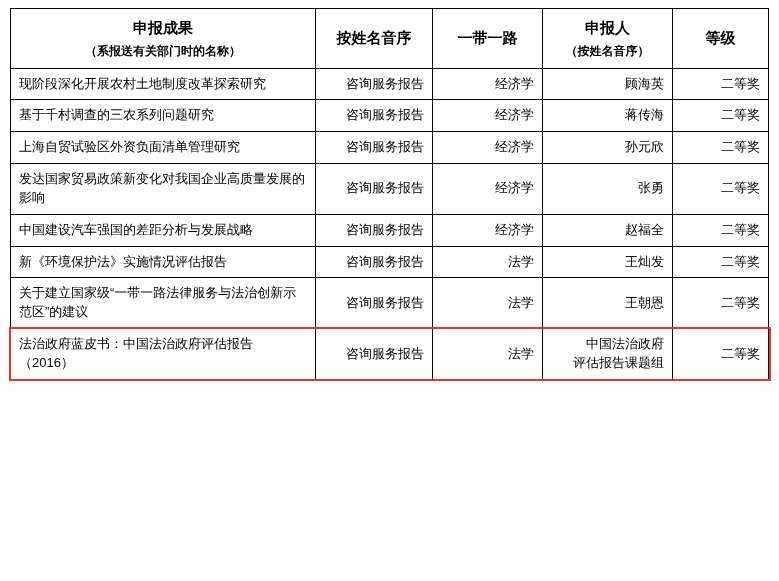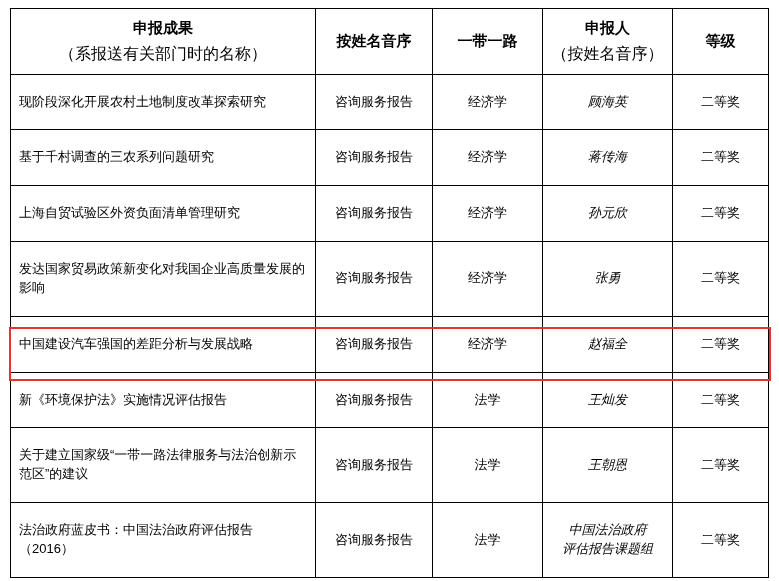--- a/index.html
+++ b/index.html
@@ -25,54 +25,53 @@
     border-collapse: collapse;
     width: 758px;
     table-layout: fixed;
   }
   table.award-table td,
   table.award-table th {
     border: 1px solid #000000;
     font-weight: normal;
     font-size: 13px;
     line-height: 1.45;
-    padding: 18px 8px;
+    padding: 6px 8px;
     vertical-align: middle;
     background: #ffffff;
   }
   
   col.c-name { width: 305px; }
   col.c-type { width: 117px; }
   col.c-disc { width: 110px; }
   col.c-person { width: 130px; }
   col.c-grade { width: 96px; }
 
   thead td.head-cell {
     text-align: center;
     font-weight: bold;
     font-size: 15px;
     padding: 8px 4px;
     line-height: 1.5;
   }
   thead td.head-cell .sub {
     display: block;
-    font-weight: normal;
-    font-size: 16px;
+    font-weight: bold;
+    font-size: 12px;
     margin-top: 2px;
   }
   td.cell-name {
     text-align: left;
     padding-left: 10px;
   }
   td.cell-center {
-    text-align: center;
+    text-align: right;
   }
   td.cell-center .l2 {
     display: block;
-    font-style: italic;
   }
   tr.highlight-row td {
     position: relative;
   }
   
   #highlight-box {
     position: absolute;
     border: 2px solid #e8332a;
     pointer-events: none;
     box-sizing: border-box;

